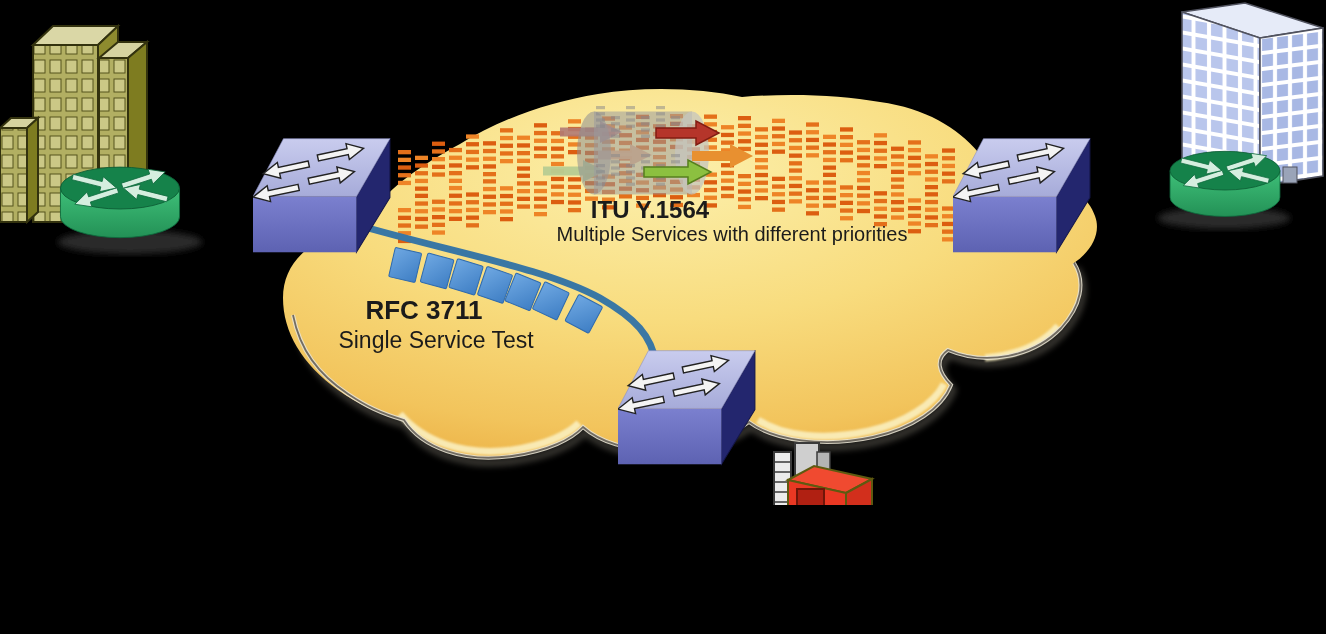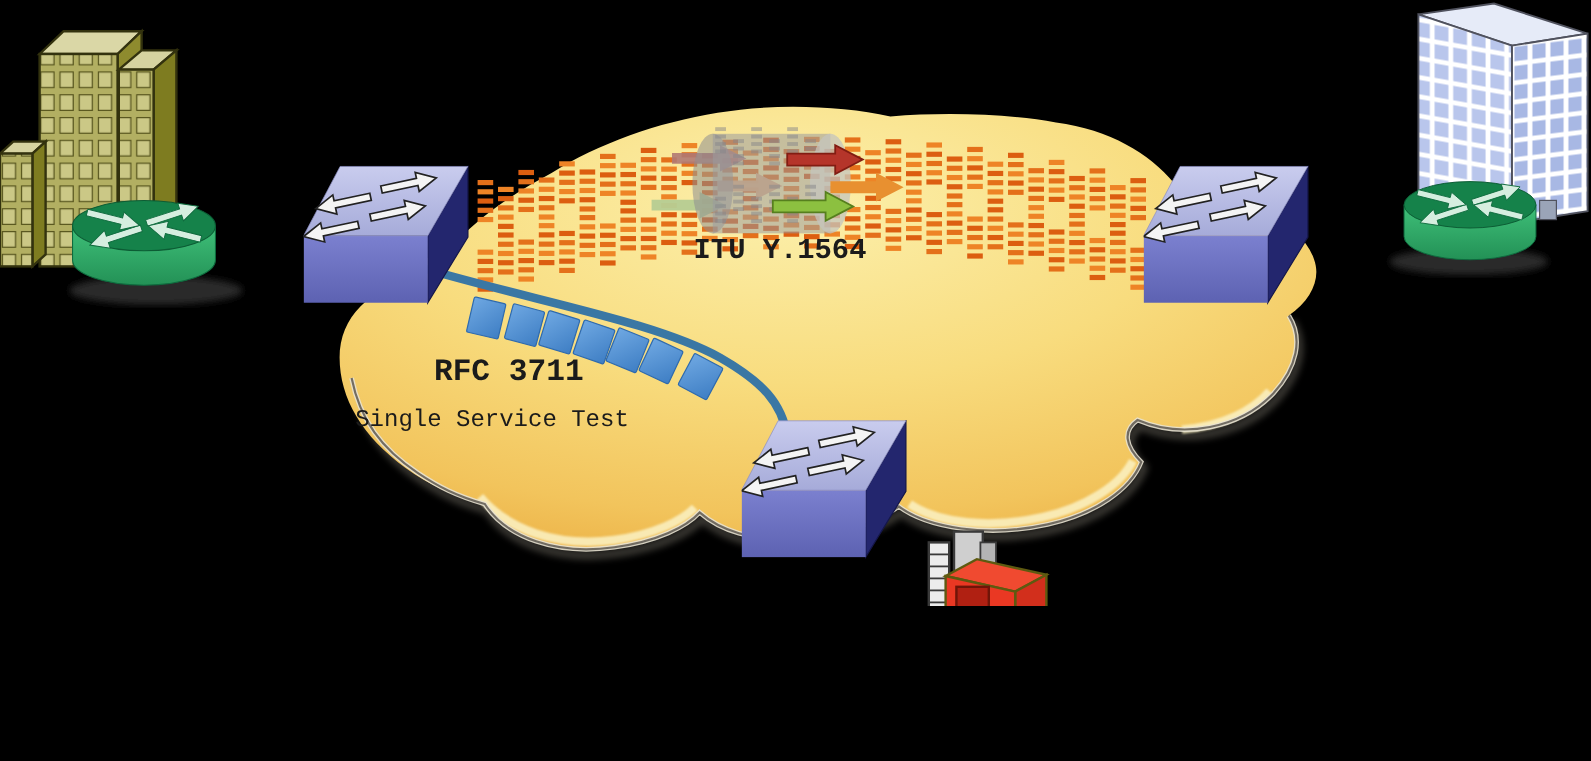--- a/index.html
+++ b/index.html
@@ -1,29 +1,29 @@
 <!DOCTYPE html>
 <html style="--background: #000000; --text: #1b1b1b; --cloud-light: #FCF0AC; --cloud-mid: #F8DC7E; --cloud-deep: #E9A93C; --orange-dash: #E4701A; --blue-line: #3A77A4; --blue-packet: #4E92D8; --switch-top: #B8BCE4; --switch-front: #6A6FC0; --switch-side: #23266E; --router-top: #15824A; --router-side: #2FA968; --router-arrow: #D5EEDF; --service-red: #B5352A; --service-orange: #E89030; --service-green: #8CC040; --building-left: #B2AF62; --building-right: #C4CFEE; --factory-red: #EE3D27;"><head>
 <meta charset="utf-8">
 <style>
   html,body{margin:0;padding:0;background:#000;}
   .stage{
     position:relative;width:1326px;height:505px;background:var(--background,#000);
-    overflow:hidden;font-family:Liberation Mono, monospace;
+    overflow:hidden;font-family:Liberation Sans, sans-serif;
   }
   .scene{position:absolute;left:0;top:0;}
   .label{
     position:absolute;transform:translateX(-50%);white-space:nowrap;
     color:var(--text,#1b1b1b);line-height:1.05;text-align:center;
   }
   .label.title{font-weight:bold;}
   #itu-title{left:650px;top:197px;font-size:24px;}
   #itu-sub{left:732px;top:224px;font-size:20px;}
   #rfc-title{left:424px;top:297px;font-size:26px;}
-  #rfc-sub{left:410px;top:328px;font-size:20px;margin-top:12px;}
+  #rfc-sub{left:436px;top:328px;font-size:23px;}
 </style>
 </head>
 <body>
 
 <div class="stage">
 <svg class="scene" width="1326" height="634" viewBox="0 0 1326 634">
   <defs>
     <radialGradient id="cloudGrad" cx="0.46" cy="0.22" r="0.9">
       <stop offset="0" stop-color="#FCF0AC"></stop>
       <stop offset="0.45" stop-color="#F8DC7E"></stop>
@@ -642,15 +642,16 @@
 
       <use href="#fw4" x="708" y="551"></use>
           <use href="#fw4" x="736" y="559"></use>
       <use href="#fw4" x="705" y="588"></use>
           <use href="#fw4" x="733" y="596"></use>
     </g>
   </g>
 </svg>
 
 <div class="label title" id="itu-title">ITU Y.1564</div>
+<div class="label" id="itu-sub">Multiple Services with different priorities</div>
 <div class="label title" id="rfc-title">RFC 3711</div>
 <div class="label" id="rfc-sub">Single Service Test</div>
 </div>
 
 </body></html>

